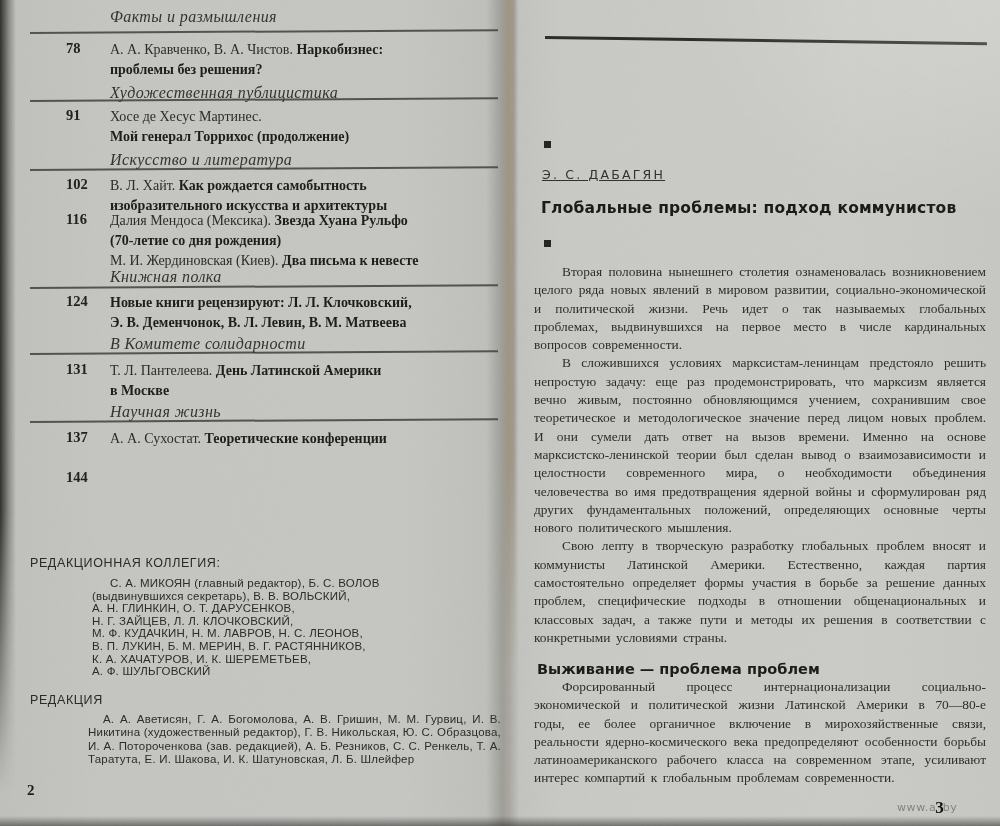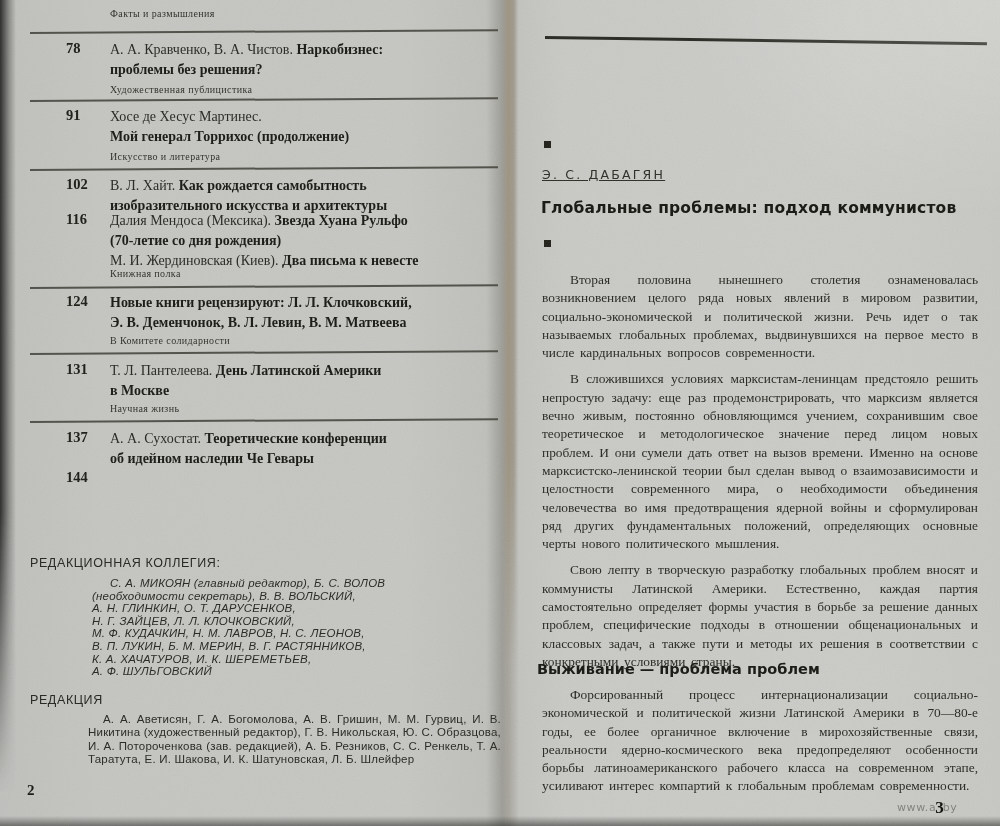--- a/index.html
+++ b/index.html
@@ -6,47 +6,47 @@
   .stage{position:relative;width:1000px;height:826px;overflow:hidden;
          background:linear-gradient(90deg,#bdbeba 0%,#c6c7c3 6%,#c6c7c3 48%,#bfc0bc 50%,#cacbc7 53%,#cbccc8 100%);
          font-family:"Liberation Serif",serif;}
   .page{position:absolute;top:0;height:826px;}
   .page-left{left:0;width:505px;background:linear-gradient(90deg,#c2c3bf,#c7c8c4 20%,#c8c9c5 80%,#c0c1bc);}
   .page-right{left:505px;width:495px;background:linear-gradient(90deg,#c3c4c0,#cbccc8 12%,#cdcec9 70%,#c9cac5);}
   .abs{position:absolute;}
   
   .rule{position:absolute;left:30px;width:468px;height:2px;background:#3c3c35;opacity:.82;
         transform:rotate(-0.35deg);transform-origin:left center;}
-  .sec{position:absolute;left:110px;font-size:10px;color:#34342d;letter-spacing:.4px;white-space:nowrap;}
+  .sec{position:absolute;left:110px;font-size:16px;color:#34342d;letter-spacing:.4px;white-space:nowrap;font-style:italic;}
   .entry{position:absolute;left:66px;display:flex;align-items:flex-start;}
   .num{flex:none;width:44px;font-weight:700;font-size:14.5px;color:#22221c;}
   .etext{width:392px;font-size:14px;line-height:20px;color:#2d2d27;}
   .etext .row{display:block;white-space:nowrap;}
   .etext b{font-weight:700;color:#1f1f1a;}
   
   .mast-title{position:absolute;left:30px;font-family:"Liberation Sans",sans-serif;font-size:12.5px;
               letter-spacing:.6px;color:#2b2b25;}
   .board{position:absolute;left:92px;top:577px;width:412px;font-family:"Liberation Sans",sans-serif;
          font-size:11.5px;line-height:12.6px;color:#2d2d27;letter-spacing:.2px;}
-  .board div{white-space:nowrap;font-style:italic;}
+  .board div{white-space:nowrap;}
   .board div:first-child{padding-left:18px;}
   .staff{position:absolute;left:88px;top:713px;width:413px;font-family:"Liberation Sans",sans-serif;
          font-size:11.5px;line-height:13.4px;color:#2d2d27;text-align:justify;text-indent:15px;letter-spacing:.2px;}
   .pn-left{position:absolute;left:27px;top:782px;font-weight:700;font-size:15px;color:#1d1d18;}
   
   .top-rule{position:absolute;left:40px;top:36px;width:442px;height:2.5px;background:#2e2e28;
             transform:rotate(0.8deg);transform-origin:left center;}
   .bullet{position:absolute;width:7px;height:7px;background:#26261f;}
   .author{position:absolute;left:37px;top:167px;font-family:"DejaVu Sans",sans-serif;font-size:12.5px;
           letter-spacing:2.2px;color:#33332c;text-decoration:underline;}
   .atitle{position:absolute;left:36px;top:199px;font-family:"DejaVu Sans",sans-serif;font-weight:700;
           font-size:15.5px;letter-spacing:.2px;color:#1c1c17;white-space:nowrap;}
   .body1{position:absolute;left:29px;top:263px;width:452px;}
   .body2{position:absolute;left:29px;top:678px;width:452px;}
-  .body1 p,.body2 p{margin:8px;text-indent:28px;text-align:justify;font-size:13.4px;line-height:18.3px;
+  .body1 p,.body2 p{margin:0;text-indent:28px;text-align:justify;font-size:13.4px;line-height:18.3px;
           word-spacing:2.2px;color:#2e2e28;}
   .h2{position:absolute;left:32px;top:649px;font-family:"DejaVu Sans",sans-serif;font-weight:700;
       font-size:14.5px;color:#1d1d18;white-space:nowrap;margin-top:12px;}
   .wm{position:absolute;left:392px;top:798px;font-family:"DejaVu Sans",sans-serif;font-size:11px;
       color:#858581;letter-spacing:.6px;white-space:nowrap;text-align:right;}
   .wm .p3{font-family:"Liberation Serif",serif;font-weight:700;font-size:17px;color:#15150f;
           letter-spacing:0;margin:0 -1px;vertical-align:-2px;}
   
   .edge-left{left:0;top:0;width:16px;height:100%;
      background:linear-gradient(90deg,rgba(28,28,26,.88),rgba(40,40,37,.35) 55%,rgba(0,0,0,0));
@@ -136,32 +136,31 @@
       </span>
     </div>
 
     <div class="sec" style="top:403px">Научная жизнь</div>
     <div class="rule" style="top:421px"></div>
 
     <div class="entry" style="top:429px">
       <span class="num">137</span>
       <span class="etext">
         <span class="row"><span>А. А. Сухостат. </span><b>Теоретические конференции</b></span>
-        <span class="row"><b>об идейном наследии Че Гевары</b></span>
       </span>
     </div>
 
     <div class="entry" style="top:469px">
       <span class="num">144</span>
     </div>
 
     <div class="mast-title" style="top:556px">РЕДАКЦИОННАЯ КОЛЛЕГИЯ:</div>
     <div class="board">
       <div>С. А. МИКОЯН (главный редактор), Б. С. ВОЛОВ</div>
-      <div>(необходимости секретарь), В. В. ВОЛЬСКИЙ,</div>
+      <div>(выдвинувшихся секретарь), В. В. ВОЛЬСКИЙ,</div>
       <div>А. Н. ГЛИНКИН, О. Т. ДАРУСЕНКОВ,</div>
       <div>Н. Г. ЗАЙЦЕВ, Л. Л. КЛОЧКОВСКИЙ,</div>
       <div>М. Ф. КУДАЧКИН, Н. М. ЛАВРОВ, Н. С. ЛЕОНОВ,</div>
       <div>В. П. ЛУКИН, Б. М. МЕРИН, В. Г. РАСТЯННИКОВ,</div>
       <div>К. А. ХАЧАТУРОВ, И. К. ШЕРЕМЕТЬЕВ,</div>
       <div>А. Ф. ШУЛЬГОВСКИЙ</div>
     </div>
 
     <div class="mast-title" style="top:693px">РЕДАКЦИЯ</div>
     <div class="staff">А. А. Аветисян, Г. А. Богомолова, А. В. Гришин, М. М. Гурвиц, И. В. Никитина (художественный редактор), Г. В. Никольская, Ю. С. Образцова, И. А. Потороченкова (зав. редакцией), А. Б. Резников, С. С. Ренкель, Т. А. Таратута, Е. И. Шакова, И. К. Шатуновская, Л. Б. Шлейфер</div>

